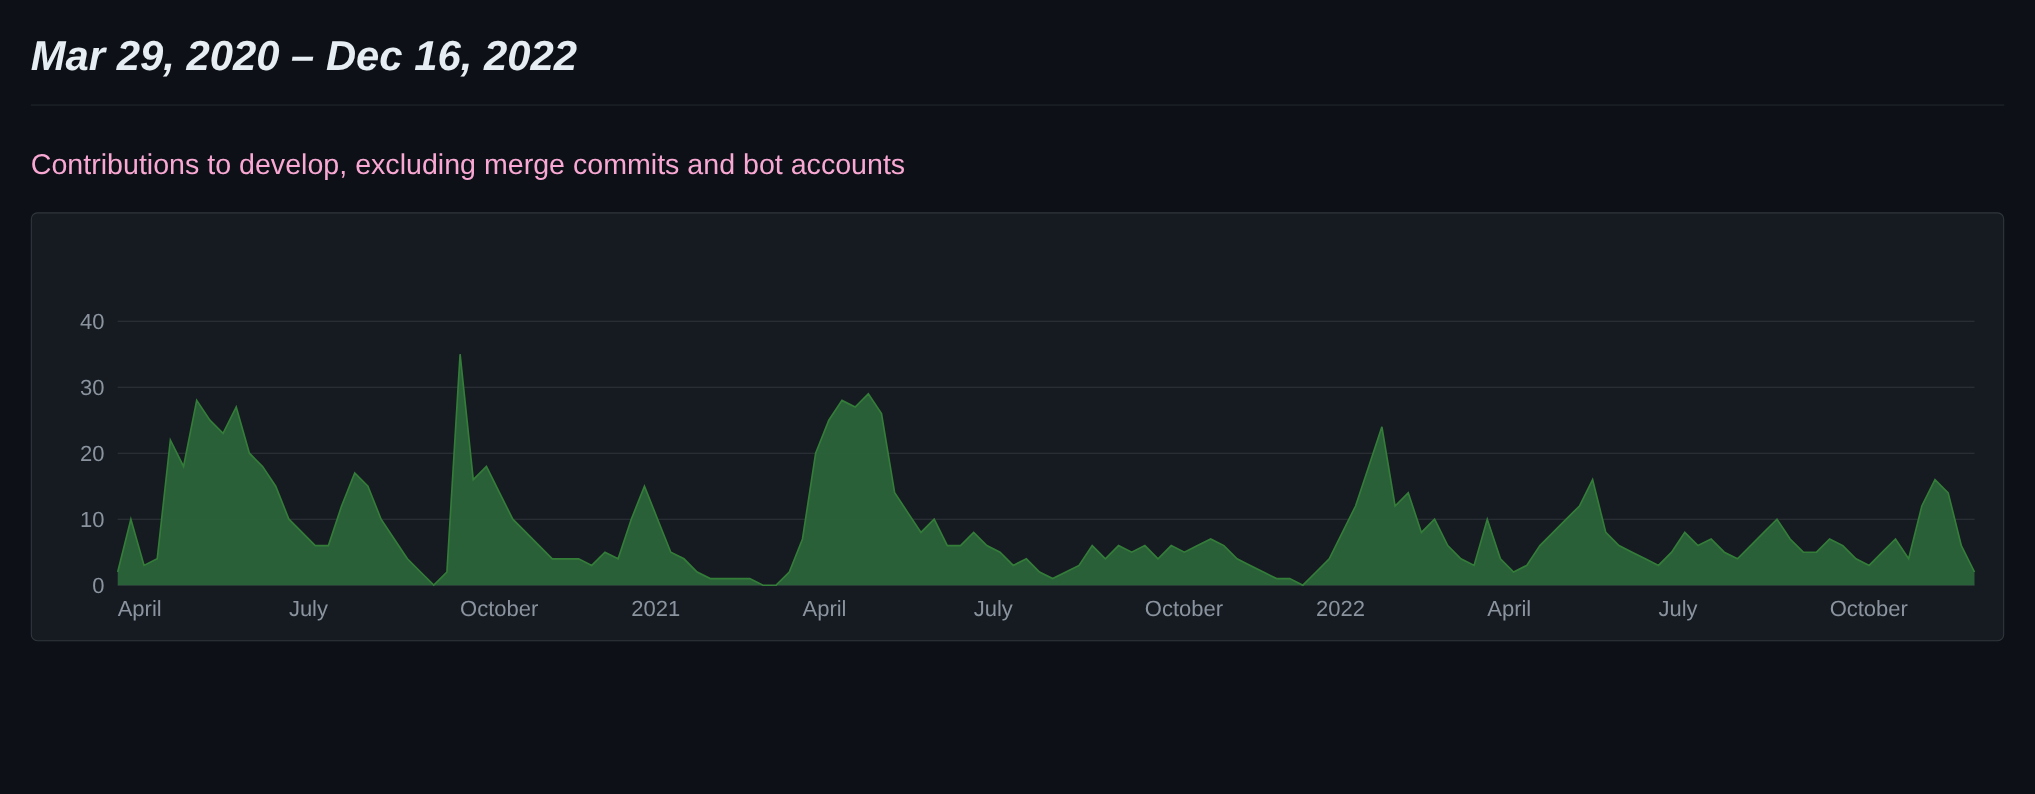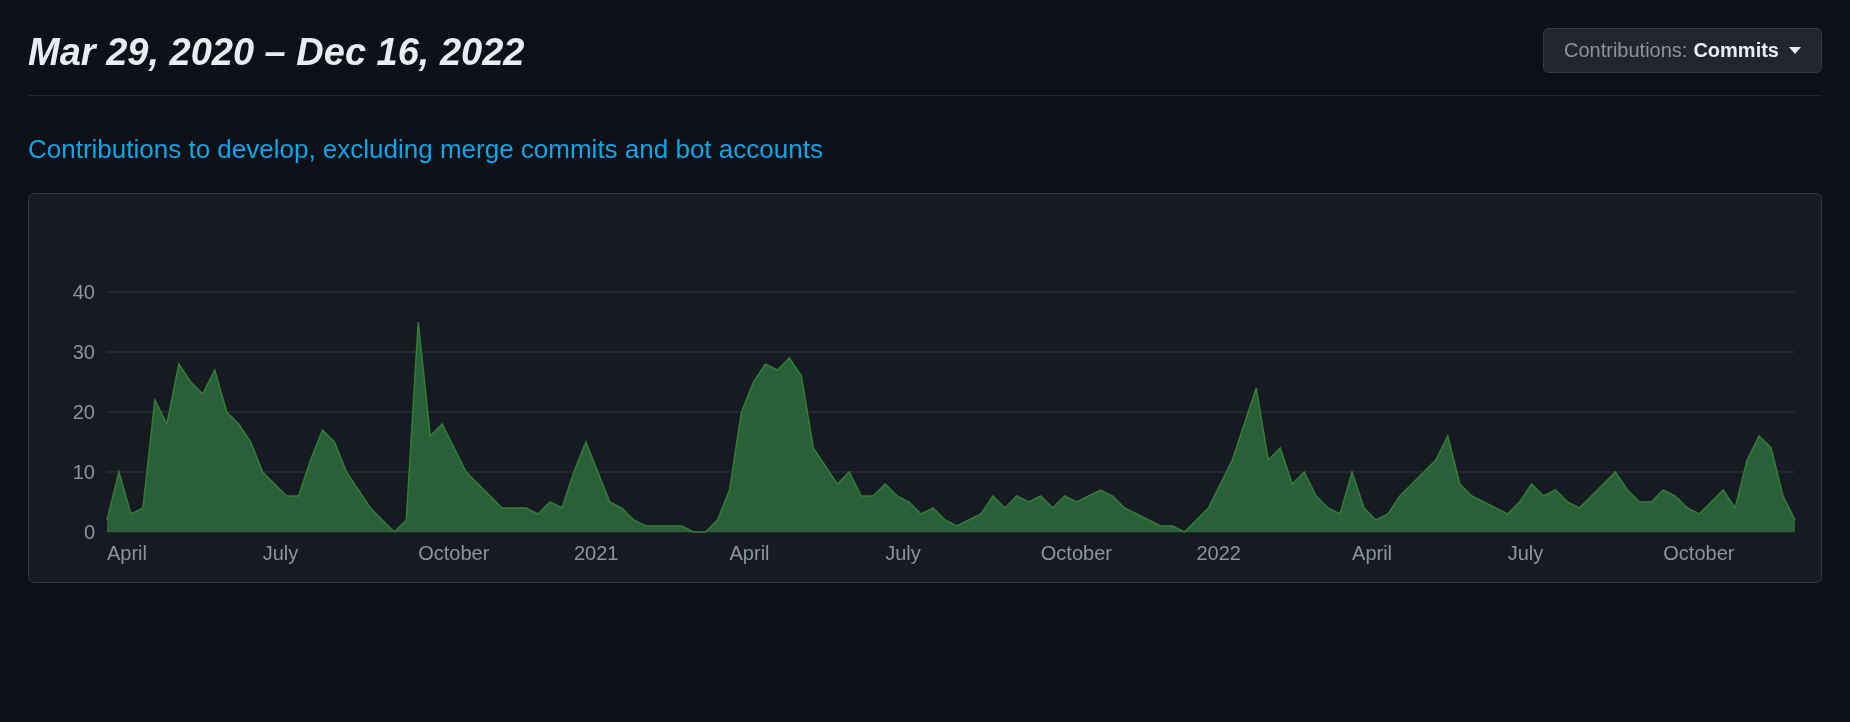--- a/index.html
+++ b/index.html
@@ -48,21 +48,21 @@
     border-top: 7px solid #e6edf3;
     margin-left: 4px;
   }
   .divider {
     border: none;
     border-top: 1px solid #21262d;
     margin-bottom: 38px;
   }
   .subtitle {
     font-size: 26px;
-    color: #0ea5e9;
+    color: #f9a8d4;
     margin-bottom: 28px;
   }
   .chart-card {
     background: #161b22;
     border: 1px solid #30363d;
     border-radius: 6px;
     padding: 18px 18px 10px 18px;
     position: relative;
   }
   .chart-card svg { display: block; }
@@ -82,25 +82,20 @@
     stroke: #347d39;
     stroke-width: 1.5;
     fill: none;
   }
 </style>
 </head>
 <body>
 
 <div class="header-row">
   <h1 class="title">Mar 29, 2020 – Dec 16, 2022</h1>
-  <button class="contrib-btn">
-    <span>Contributions:</span>
-    <span class="strong">Commits</span>
-    <span class="caret"></span>
-  </button>
 </div>
 <hr class="divider">
 <div class="subtitle">Contributions to develop, excluding merge commits and bot accounts</div>
 
 <div class="chart-card">
   <svg id="chart-svg" width="1754" height="360">
       <line x1="60" x2="1748" y1="320" y2="320" class="gridline"></line>
       <g class="y-tick">
         <text x="48" y="327" text-anchor="end">0</text>
       </g>

